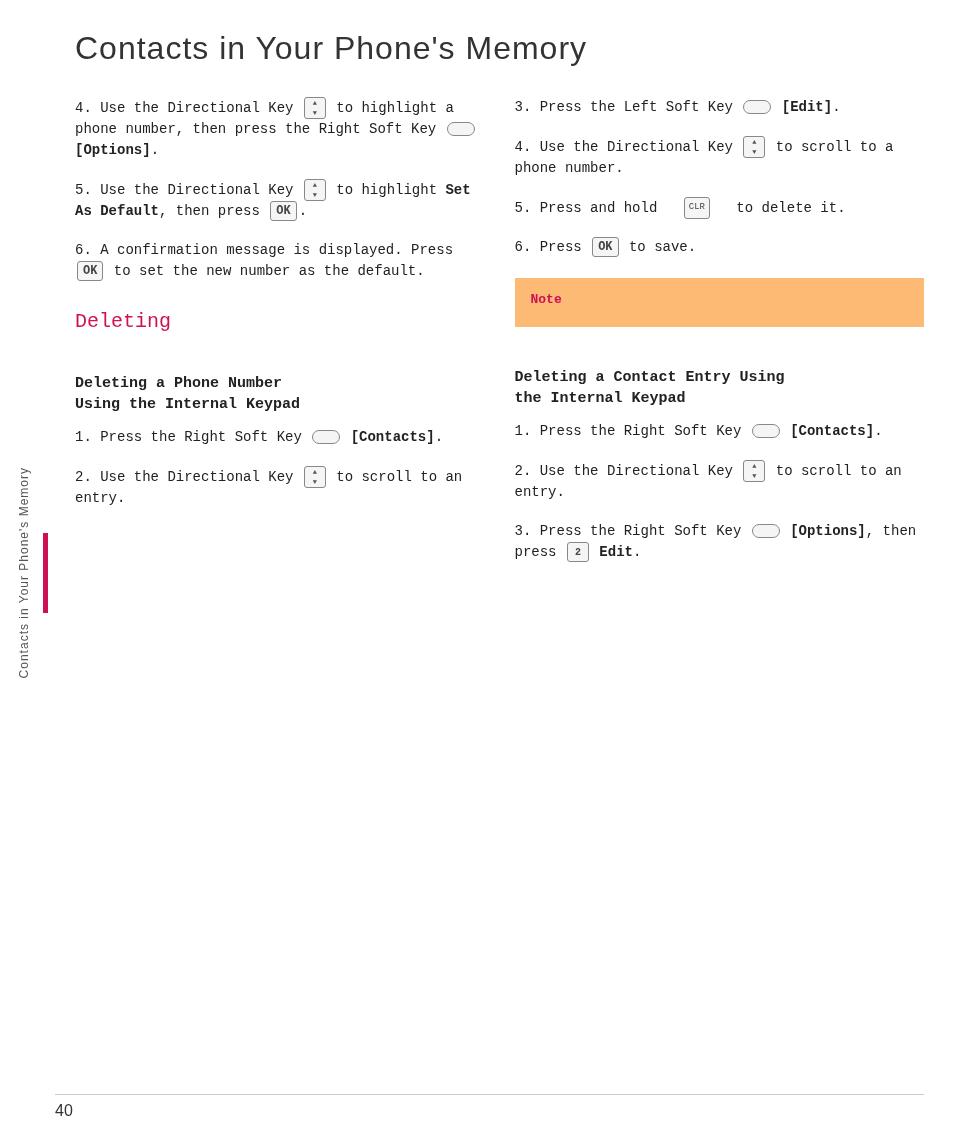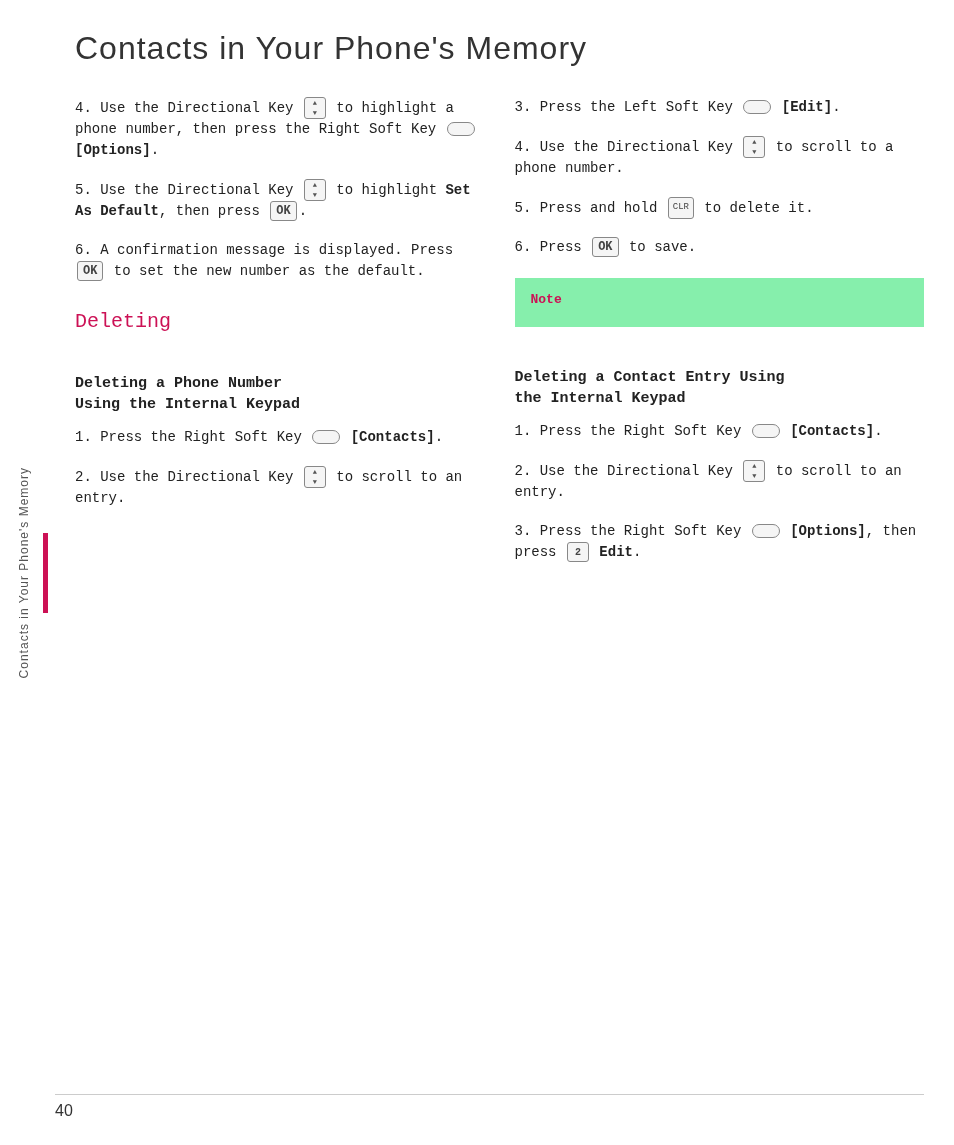--- a/index.html
+++ b/index.html
@@ -164,21 +164,21 @@
       display: inline-flex;
       align-items: center;
       justify-content: center;
       vertical-align: middle;
       border: 1.5px solid #888;
       border-radius: 3px;
       padding: 10px 4px;
       font-size: 9px;
       color: #444;
       background: #f5f5f5;
-      margin: 0 2px;
+      margin: 0 18px;
       height: 20px;
     }
 
     .num-btn {
       display: inline-flex;
       align-items: center;
       justify-content: center;
       vertical-align: middle;
       border: 1.5px solid #888;
       border-radius: 3px;
@@ -187,21 +187,21 @@
       font-weight: bold;
       color: #444;
       background: #f5f5f5;
       min-width: 22px;
       height: 20px;
       margin: 0 2px;
     }
 
     
     .note-box {
-      background: #86efac;
+      background: #fdba74;
       padding: 14px 16px;
       margin-top: 20px;
       margin-bottom: 20px;
     }
 
     .note-title {
       font-size: 13px;
       font-weight: bold;
       color: #cc1155;
       margin-bottom: 6px;

